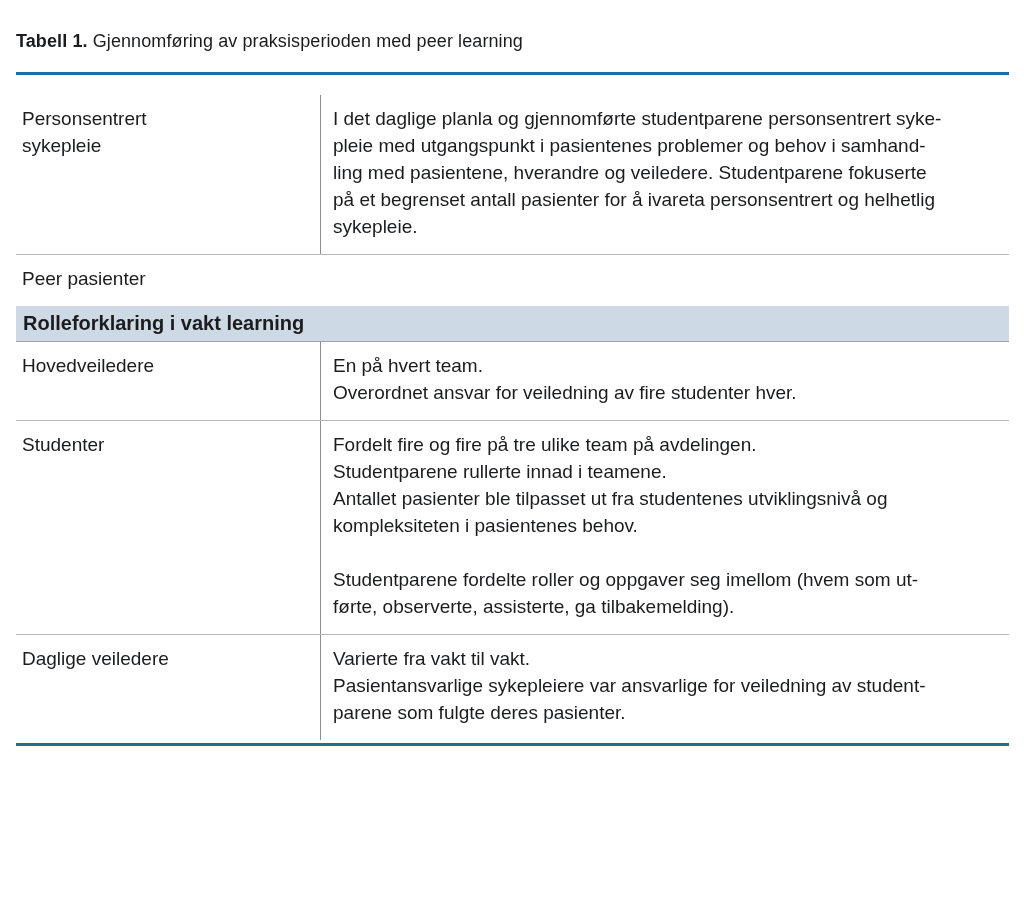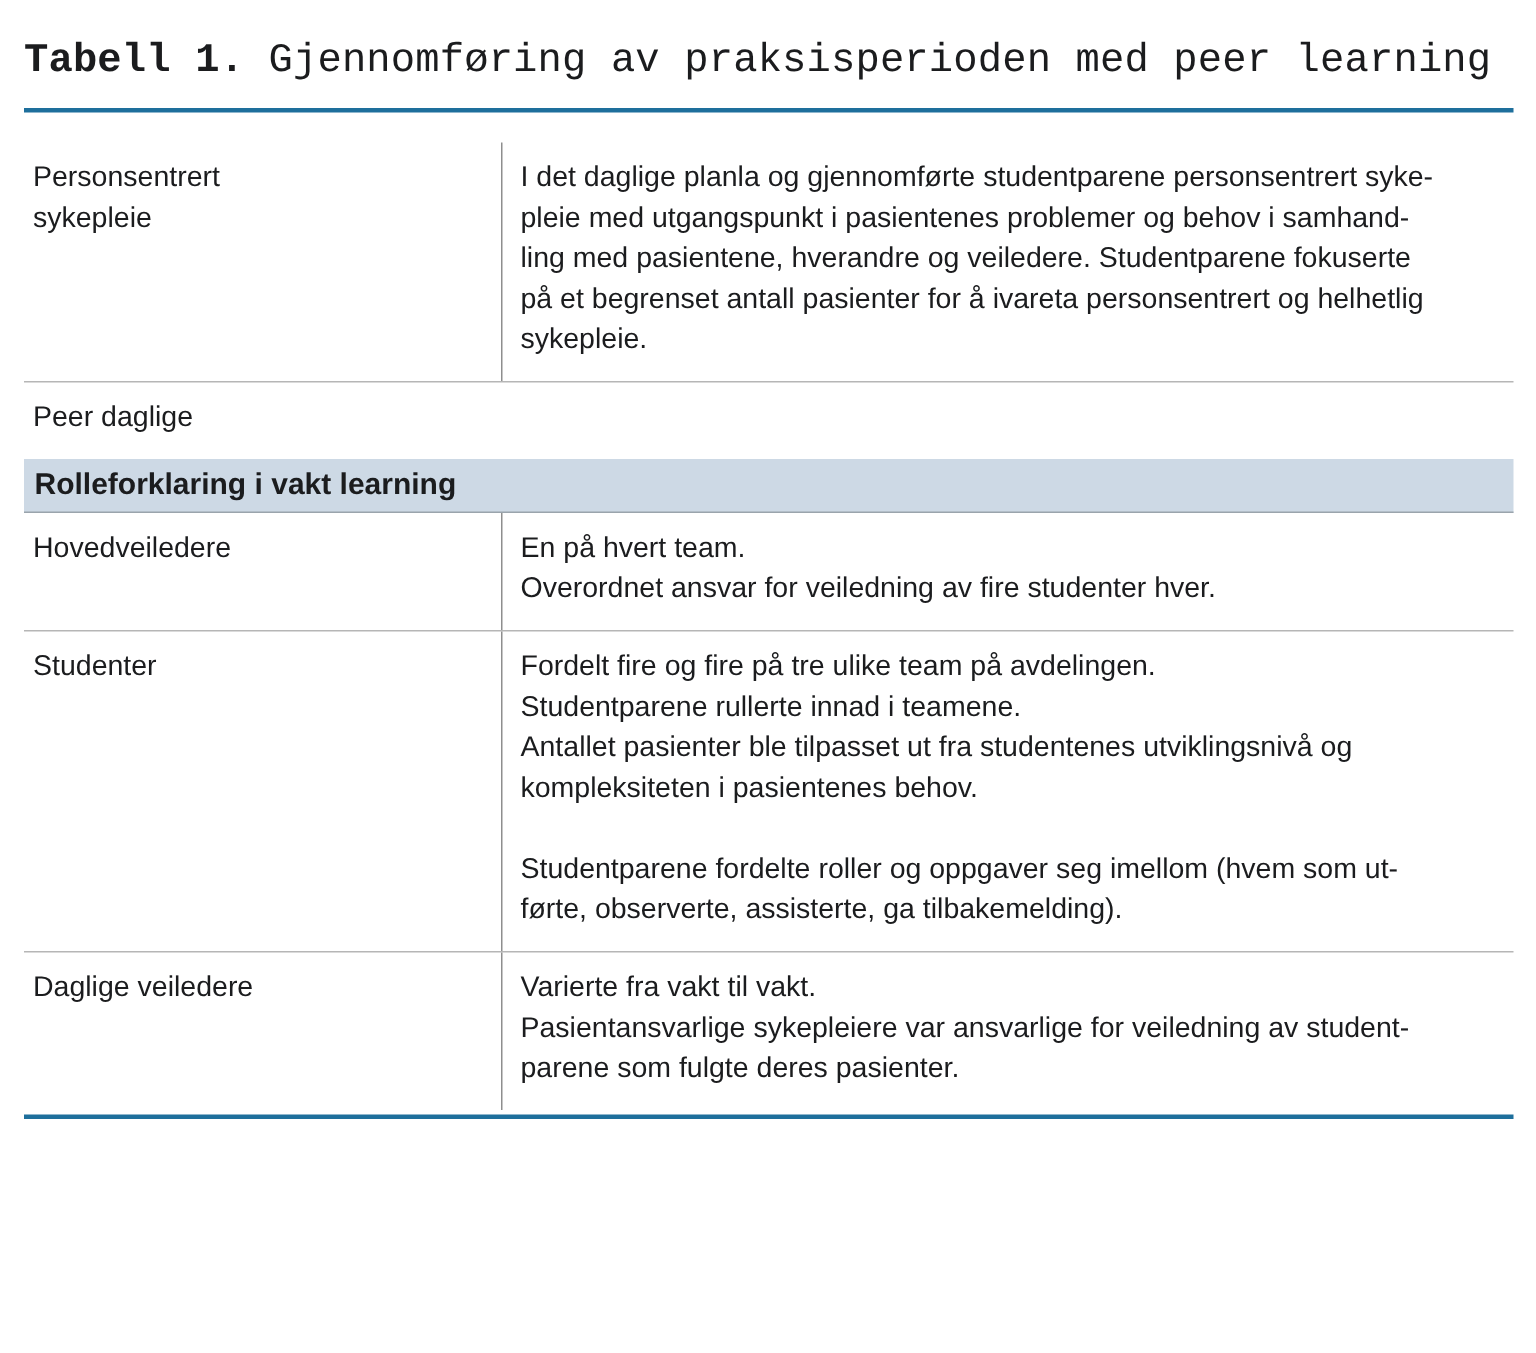--- a/index.html
+++ b/index.html
@@ -11,22 +11,22 @@
   }
   *{margin:0;padding:0;box-sizing:border-box;}
   html,body{background:#ffffff;}
   body{
     width:1024px;height:902px;overflow:hidden;
     font-family:"Liberation Sans","DejaVu Sans",sans-serif;
     color:var(--text);
   }
   .page{padding:27px 15px 0 16px;}
   .title{
-    font-size:27px;line-height:28px;font-weight:400;
-    letter-spacing:.1px;color:var(--text);font-family:Liberation Mono, monospace;
+    font-size:18px;line-height:28px;font-weight:400;
+    letter-spacing:.1px;color:var(--text);
   }
   .title .bold{font-weight:700;}
   .rule{height:3px;background:var(--accent-rule);}
   .rule.top{margin-top:17px;}
   .rule.bottom{margin-top:3px;}
   .tbl{margin-top:20px;font-size:19px;line-height:27px;}
   .band{
     background:var(--section-header-bg);
     border-bottom:1px solid #9aa4ac;
     font-size:20px;line-height:25px;font-weight:700;
@@ -37,21 +37,20 @@
   .term{
     width:270px;flex:0 0 270px;
     padding:10px 10px 14px 6px;
     white-space:pre-line;
   }
   .desc{
     flex:1 1 auto;
     border-left:1px solid var(--divider-vertical);
     padding:10px 10px 14px 12px;
     white-space:pre-line;
-    margin-left:14px;
   }
 </style>
 </head>
 <body>
 
 <div class="page">
 
   <h1 class="title"><span class="bold">Tabell 1.</span><span> Gjennomføring av praksisperioden med peer learning</span></h1>
 
   <div class="rule top"></div>
@@ -64,21 +63,21 @@
         <div class="term">Personsentrert
 sykepleie</div>
         <div class="desc">I det daglige planla og gjennomførte studentparene personsentrert syke-
 pleie med utgangspunkt i pasientenes problemer og behov i samhand-
 ling med pasientene, hverandre og veiledere. Studentparene fokuserte
 på et begrenset antall pasienter for å ivareta personsentrert og helhetlig
 sykepleie.</div>
       </div>
 
       <div class="row">
-        <div class="term">Peer daglige</div>
+        <div class="term">Peer pasienter</div>
       </div>
     </div>
 
     <div class="section">
       <div class="band">Rolleforklaring i vakt learning</div>
 
       <div class="row">
         <div class="term">Hovedveiledere</div>
         <div class="desc">En på hvert team.
 Overordnet ansvar for veiledning av fire studenter hver.</div>

